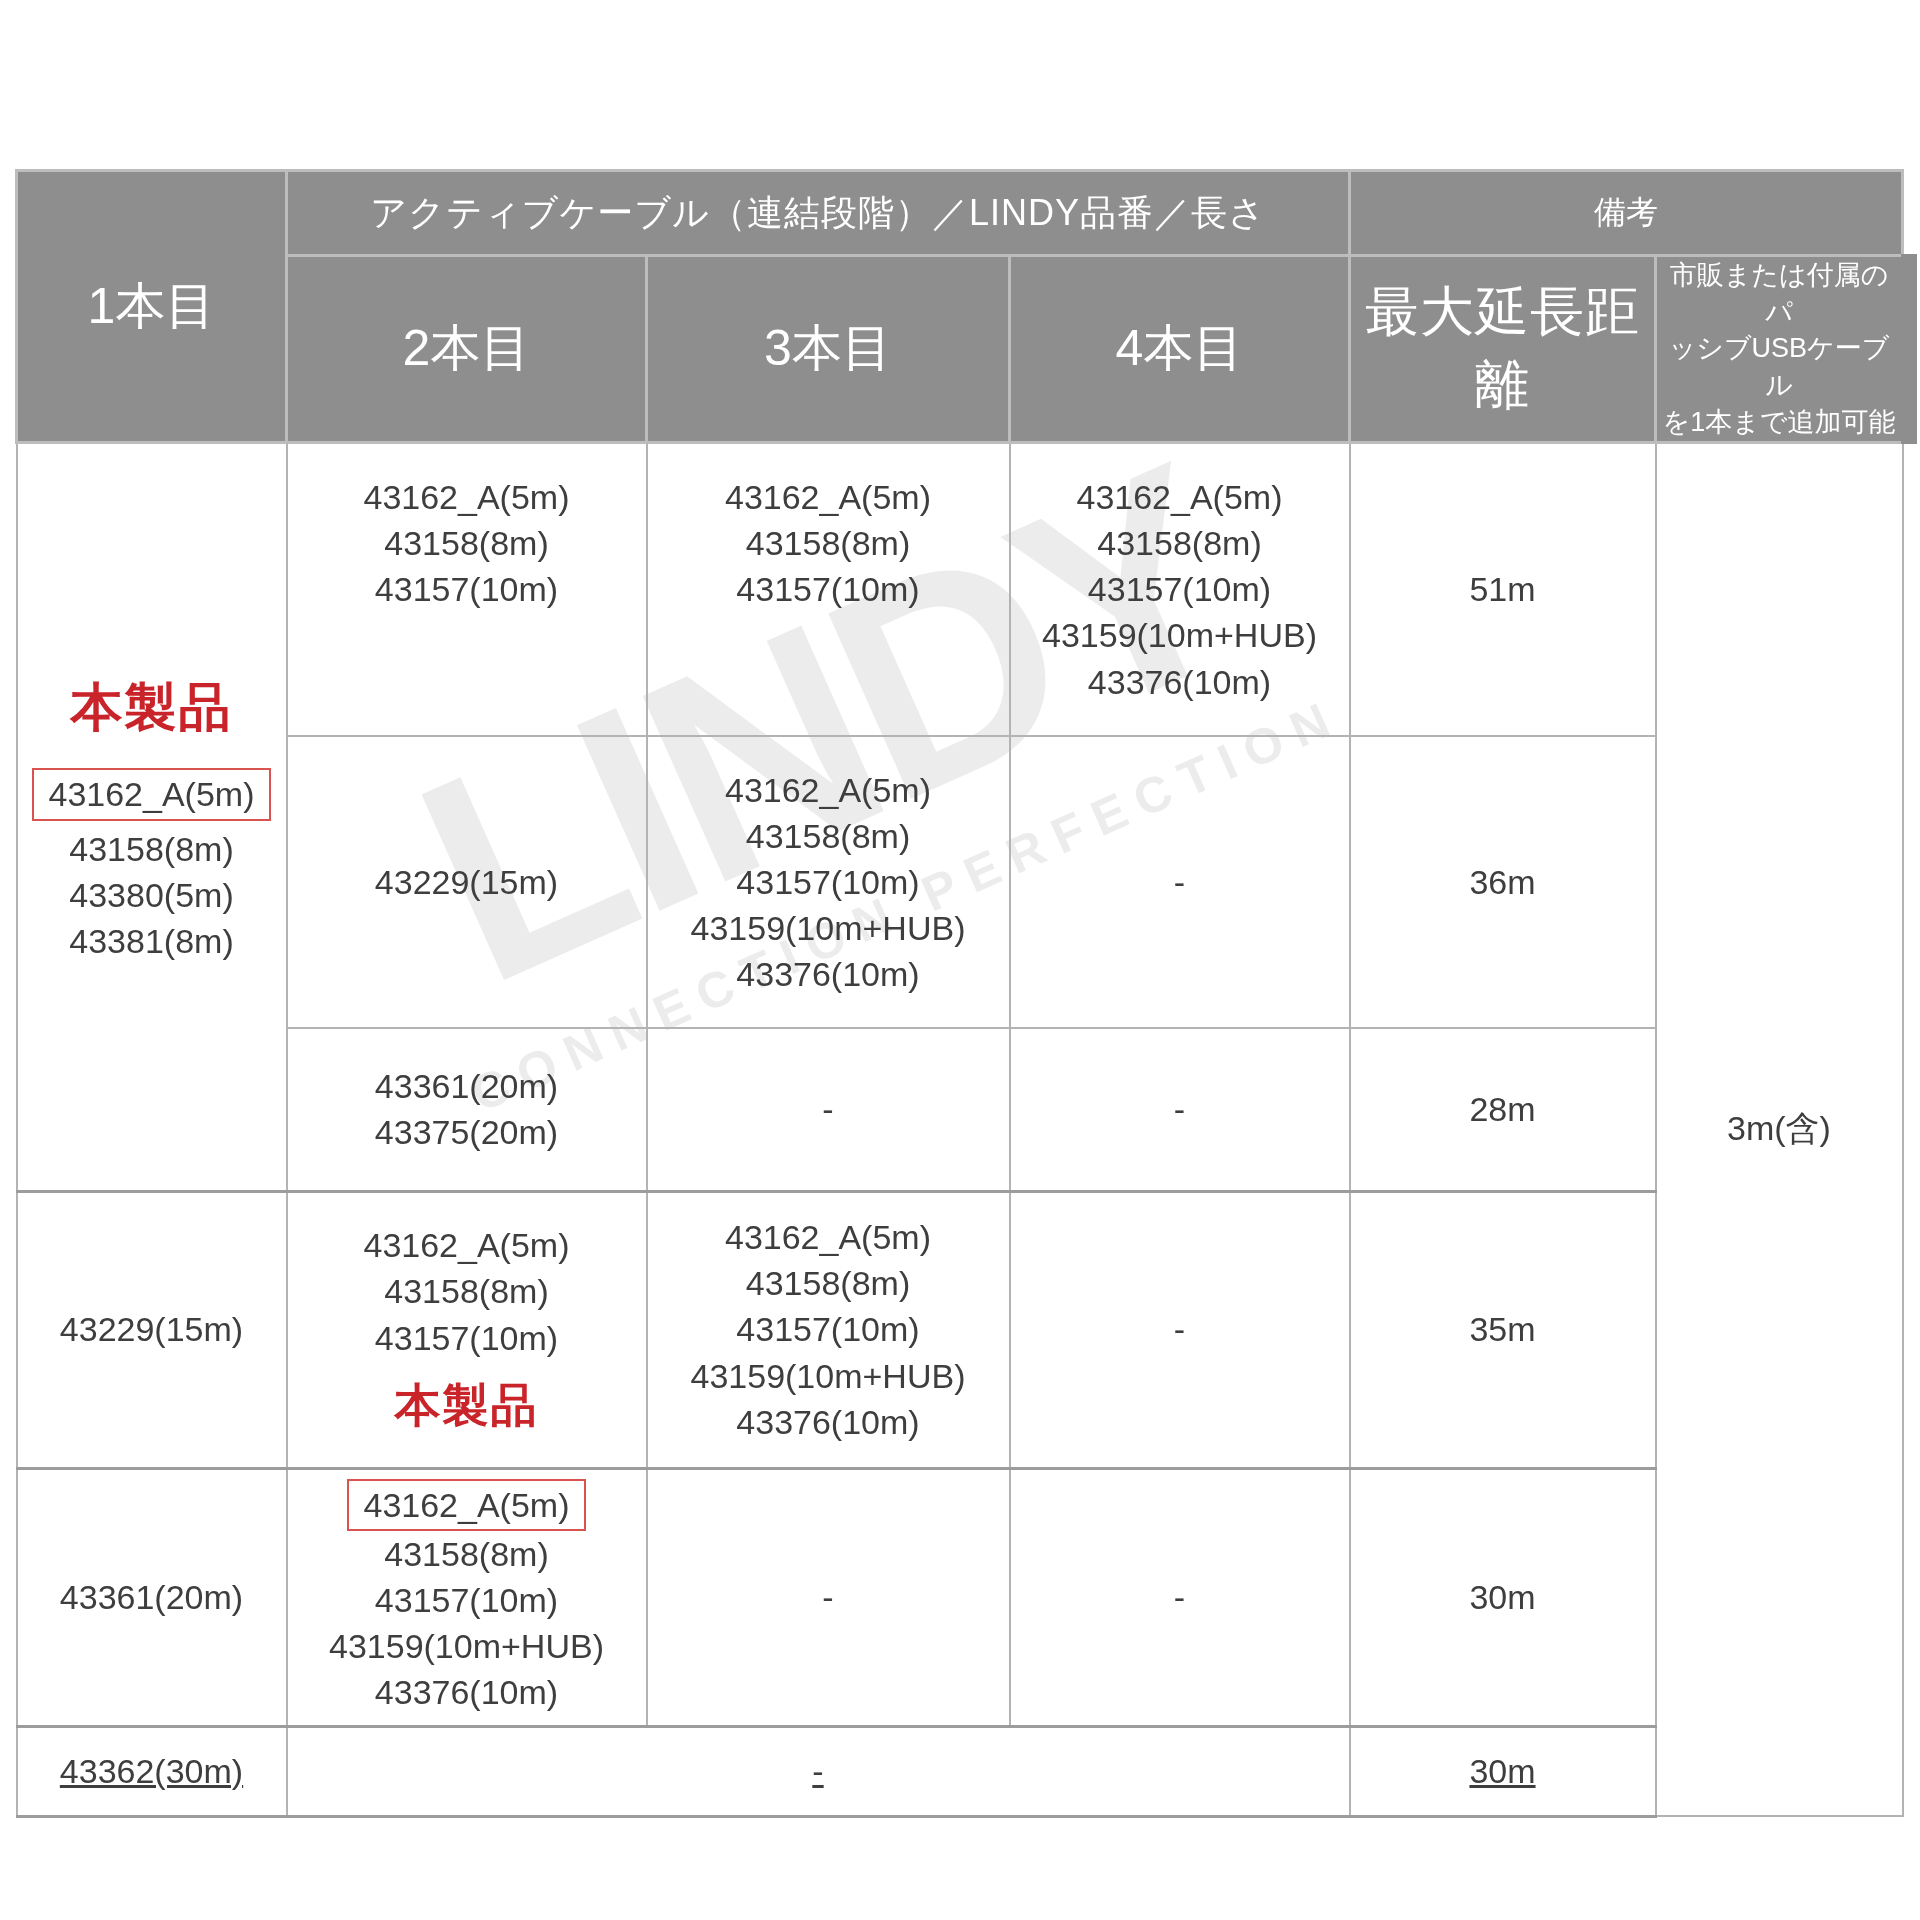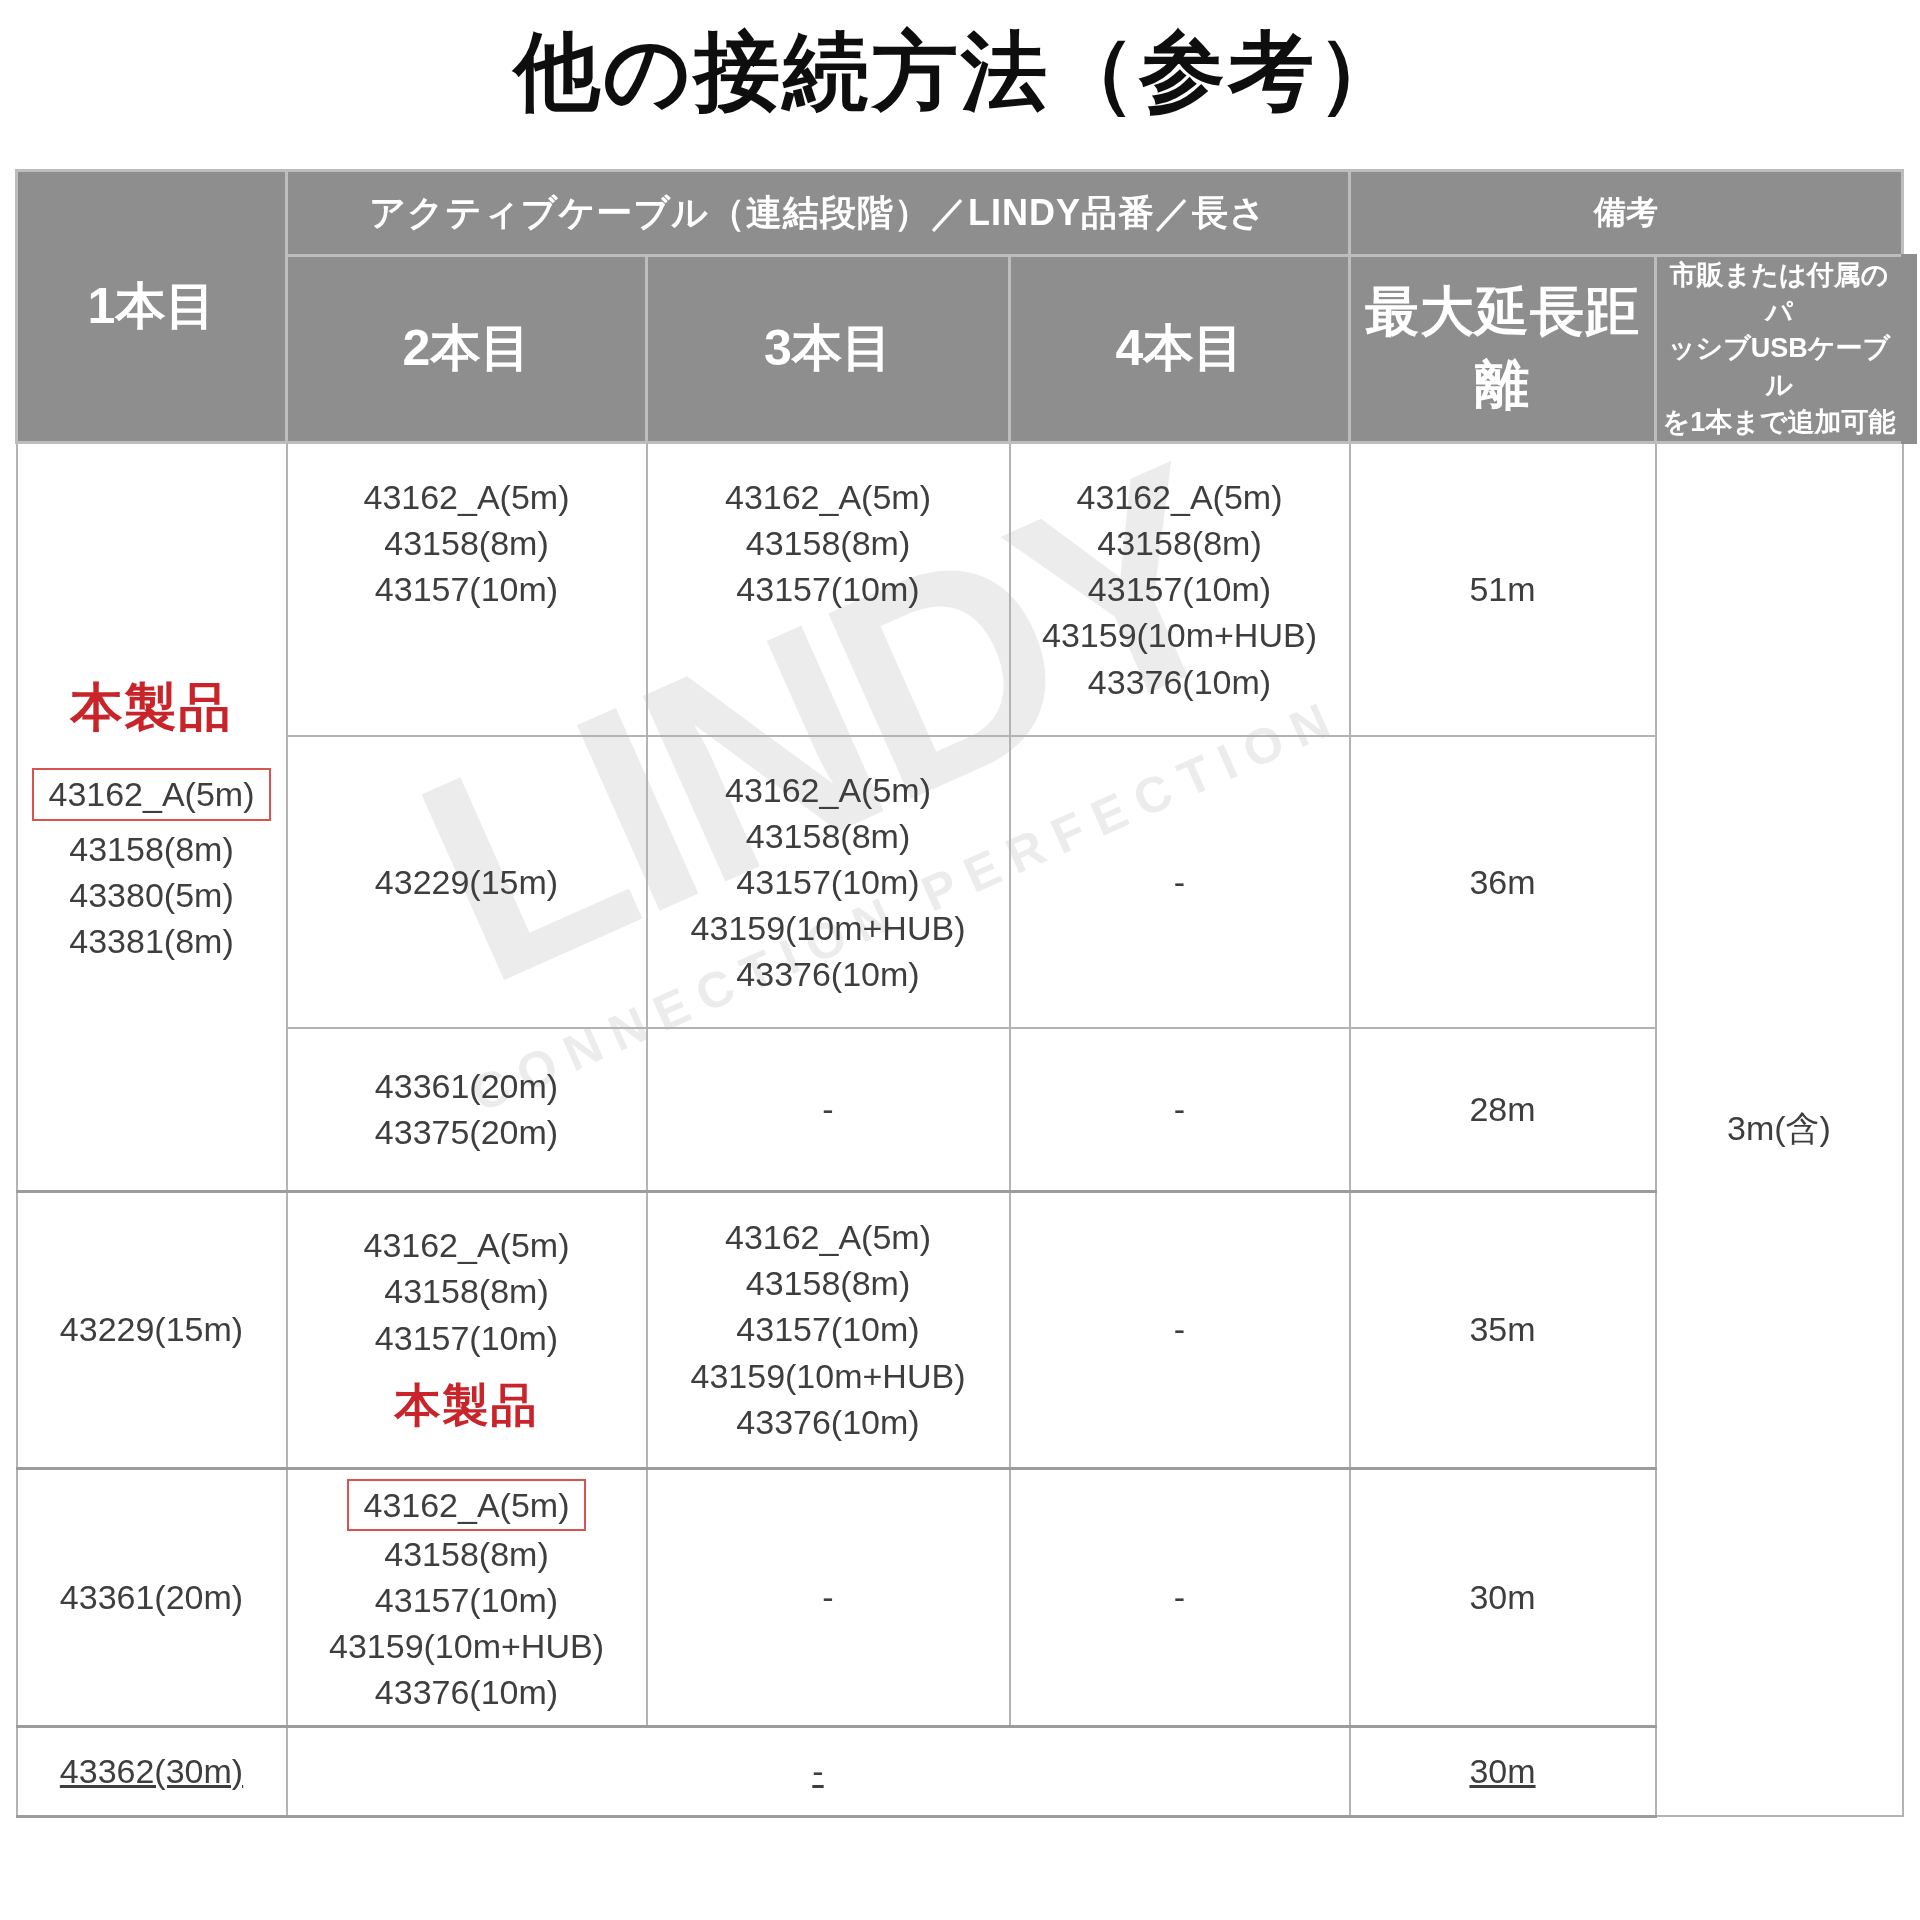--- a/index.html
+++ b/index.html
@@ -66,21 +66,21 @@
   .tbl col.c2 { width: 360px; }
   .tbl col.c3 { width: 363px; }
   .tbl col.c4 { width: 340px; }
   .tbl col.c5 { width: 306px; }
   .tbl col.c6 { width: 247px; }
 
   .tbl th {
     background: #8e8e8e;
     color: #ffffff;
     border: 3px solid #bdbdbd;
-    font-weight: 700;
+    font-weight: 400;
     text-align: center;
     vertical-align: middle;
     padding: 0;
   }
   .tbl td {
     border: 2px solid #b3b3b3;
     text-align: center;
     vertical-align: middle;
     padding: 9px;
     font-size: 34px;
@@ -148,21 +148,20 @@
   }
   .dash { color: #8f8f8f; font-size: 30px; }
   .dist { font-size: 45px; }
   .remarks-val { font-size: 44px; }
 </style>
 </head>
 <body>
 
 <div class="page">
 
-  <h1 class="title">他の接続方法（参考）</h1>
 
   <div class="table-wrap">
 
     <div class="watermark">
       <div class="wm-brand">LINDY</div>
       <div class="wm-slogan">CONNECTION PERFECTION</div>
     </div>
 
     <table class="tbl">
       <colgroup>

